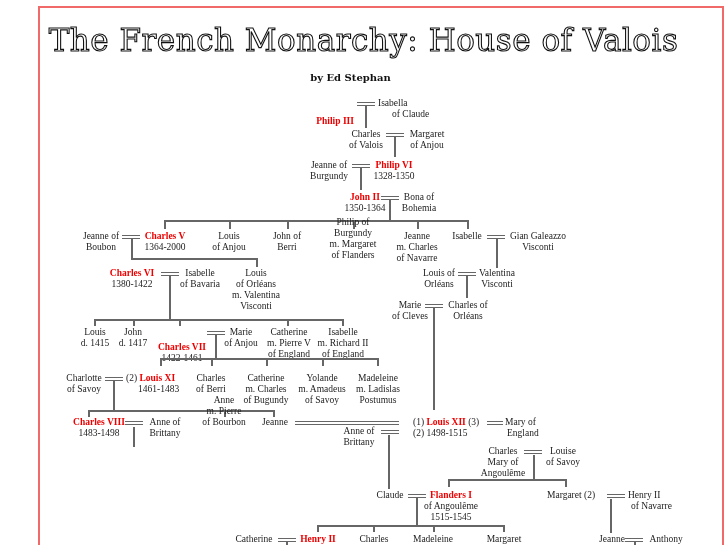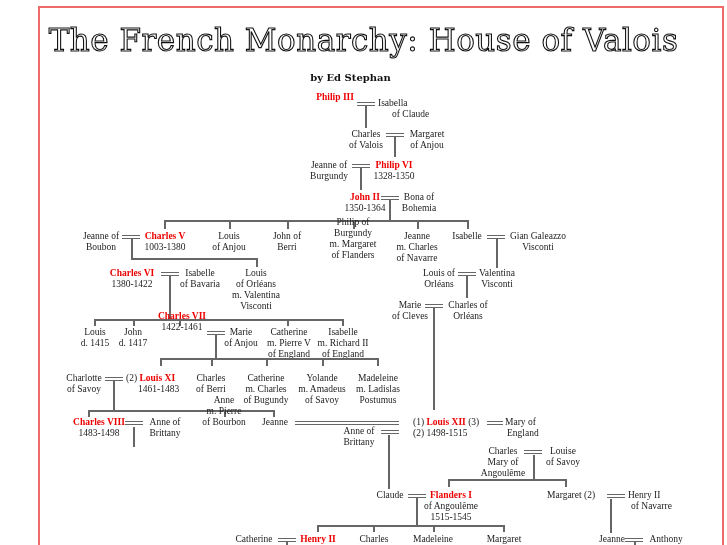--- a/index.html
+++ b/index.html
@@ -15,21 +15,21 @@
   .hl { position:absolute; height:1.5px; background:#666; }
   .mar { position:absolute; height:4px; border-top:1.5px solid #666; border-bottom:1.5px solid #666; box-sizing:border-box; }
 </style>
 </head>
 <body>
 
 <div class="frame"></div>
 <div class="title">The French Monarchy: House of Valois</div>
 <div class="byline">by Ed Stephan</div>
 
-<div class="node right" style="left:354px;top:92px"><span class="king">Philip III</span></div>
+<div class="node right" style="left:354px;top:116px"><span class="king">Philip III</span></div>
 <div class="mar" style="left:357px;top:102px;width:18px"></div>
 <div class="node left" style="left:378px;top:98px">
     <div>Isabella</div>
     <div style="padding-left:14px">of Claude</div>
   </div>
 <div class="vl" style="left:365px;top:106px;height:22px"></div>
 
 <div class="node" style="left:366px;top:129px">
     <div>Charles</div>
     <div>of Valois</div>
@@ -71,21 +71,21 @@
 <div class="vl" style="left:417px;top:220px;height:9px"></div>
 <div class="vl" style="left:467px;top:220px;height:9px"></div>
 
 <div class="node" style="left:101px;top:231px">
     <div>Jeanne of</div>
     <div>Boubon</div>
   </div>
 <div class="mar" style="left:122px;top:235px;width:18px"></div>
 <div class="node" style="left:165px;top:231px">
     <div class="king">Charles V</div>
-    <div>1003-1380</div>
+    <div>1364-2000</div>
   </div>
 <div class="node" style="left:229px;top:231px">
     <div>Louis</div>
     <div>of Anjou</div>
   </div>
 <div class="node" style="left:287px;top:231px">
     <div>John of</div>
     <div>Berri</div>
   </div>
 <div class="node" style="left:353px;top:217px">
@@ -160,21 +160,21 @@
 <div class="hl" style="left:283px;top:319px;width:60px"></div>
 
 <div class="node" style="left:95px;top:327px">
     <div>Louis</div>
     <div>d. 1415</div>
   </div>
 <div class="node" style="left:133px;top:327px">
     <div>John</div>
     <div>d. 1417</div>
   </div>
-<div class="node" style="left:182px;top:311px">
+<div class="node" style="left:182px;top:342px">
     <div class="king">Charles VII</div>
     <div>1422-1461</div>
   </div>
 <div class="mar" style="left:207px;top:331px;width:18px"></div>
 <div class="node" style="left:241px;top:327px">
     <div>Marie</div>
     <div>of Anjou</div>
   </div>
 <div class="node" style="left:289px;top:327px">
     <div>Catherine</div>

